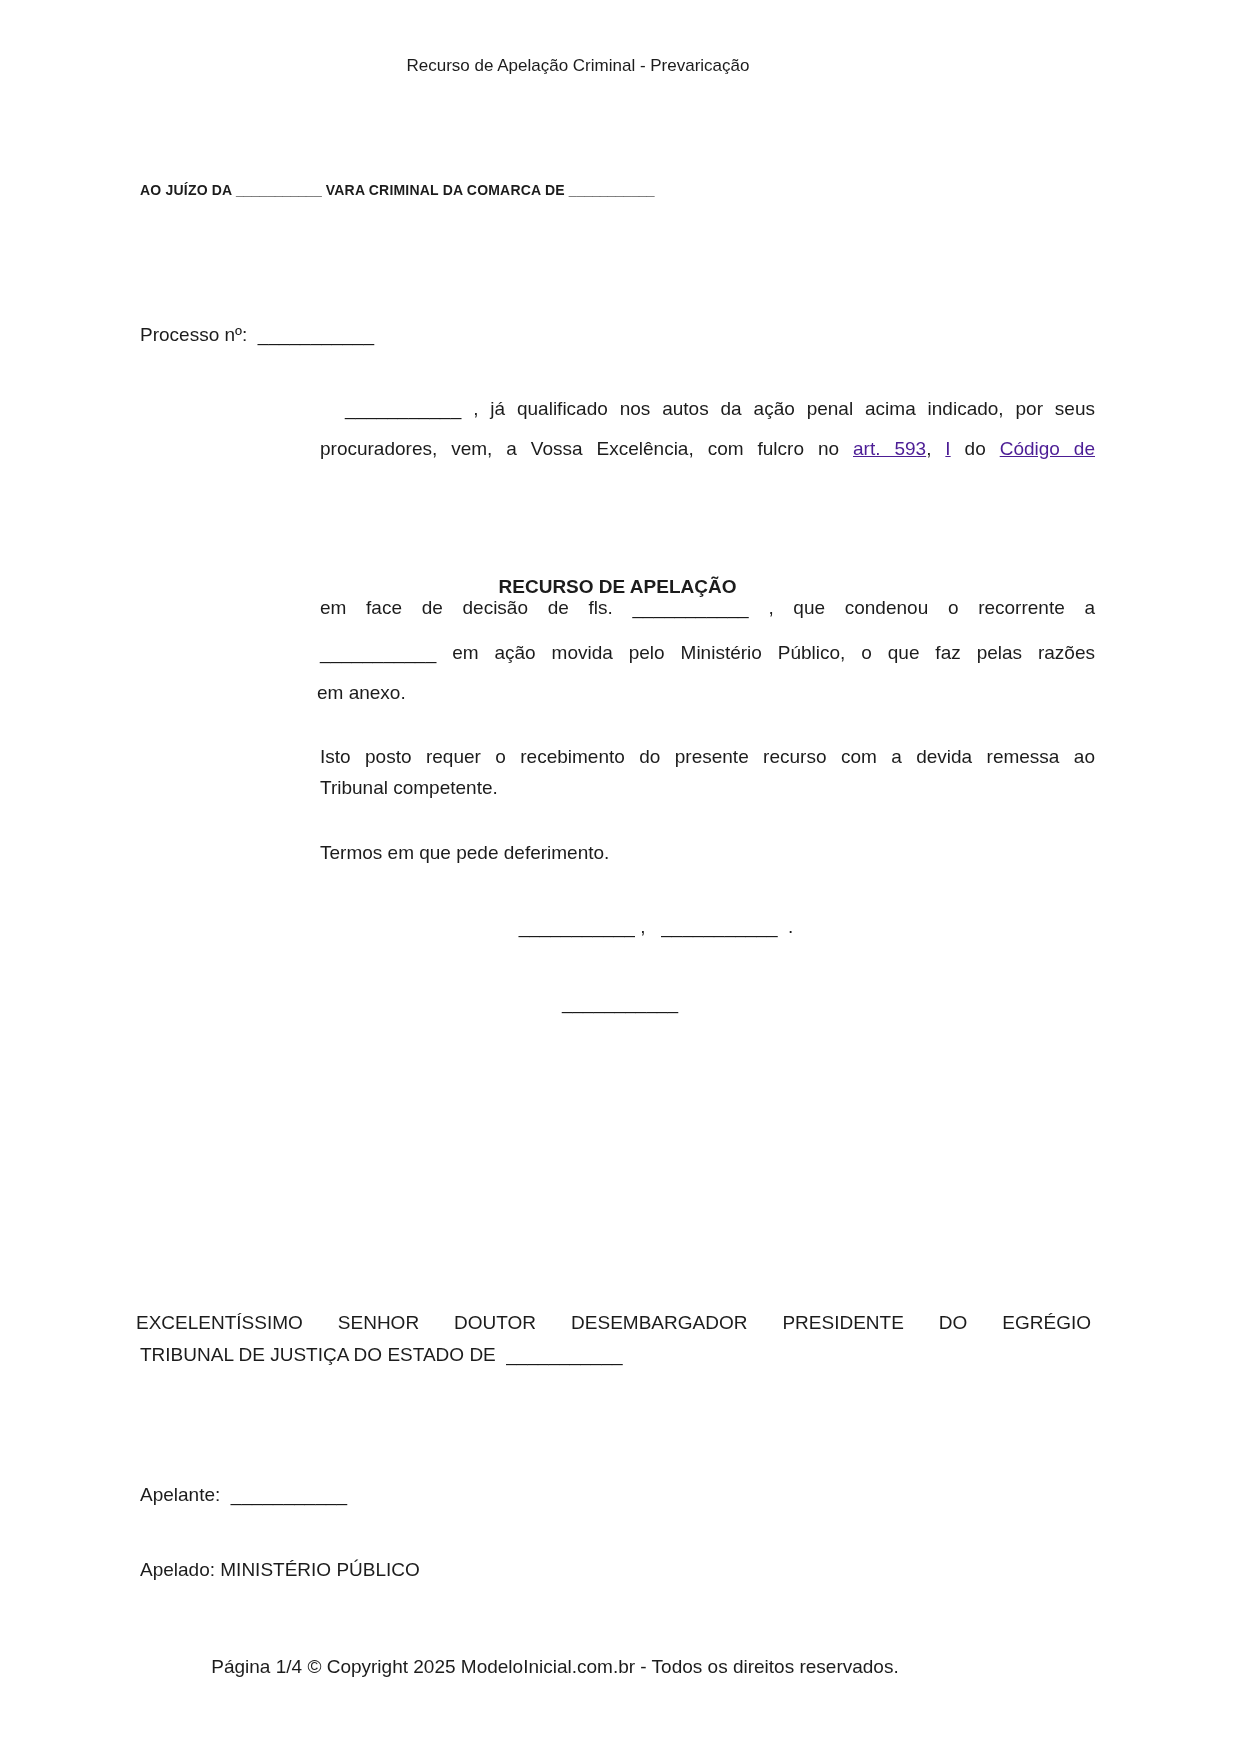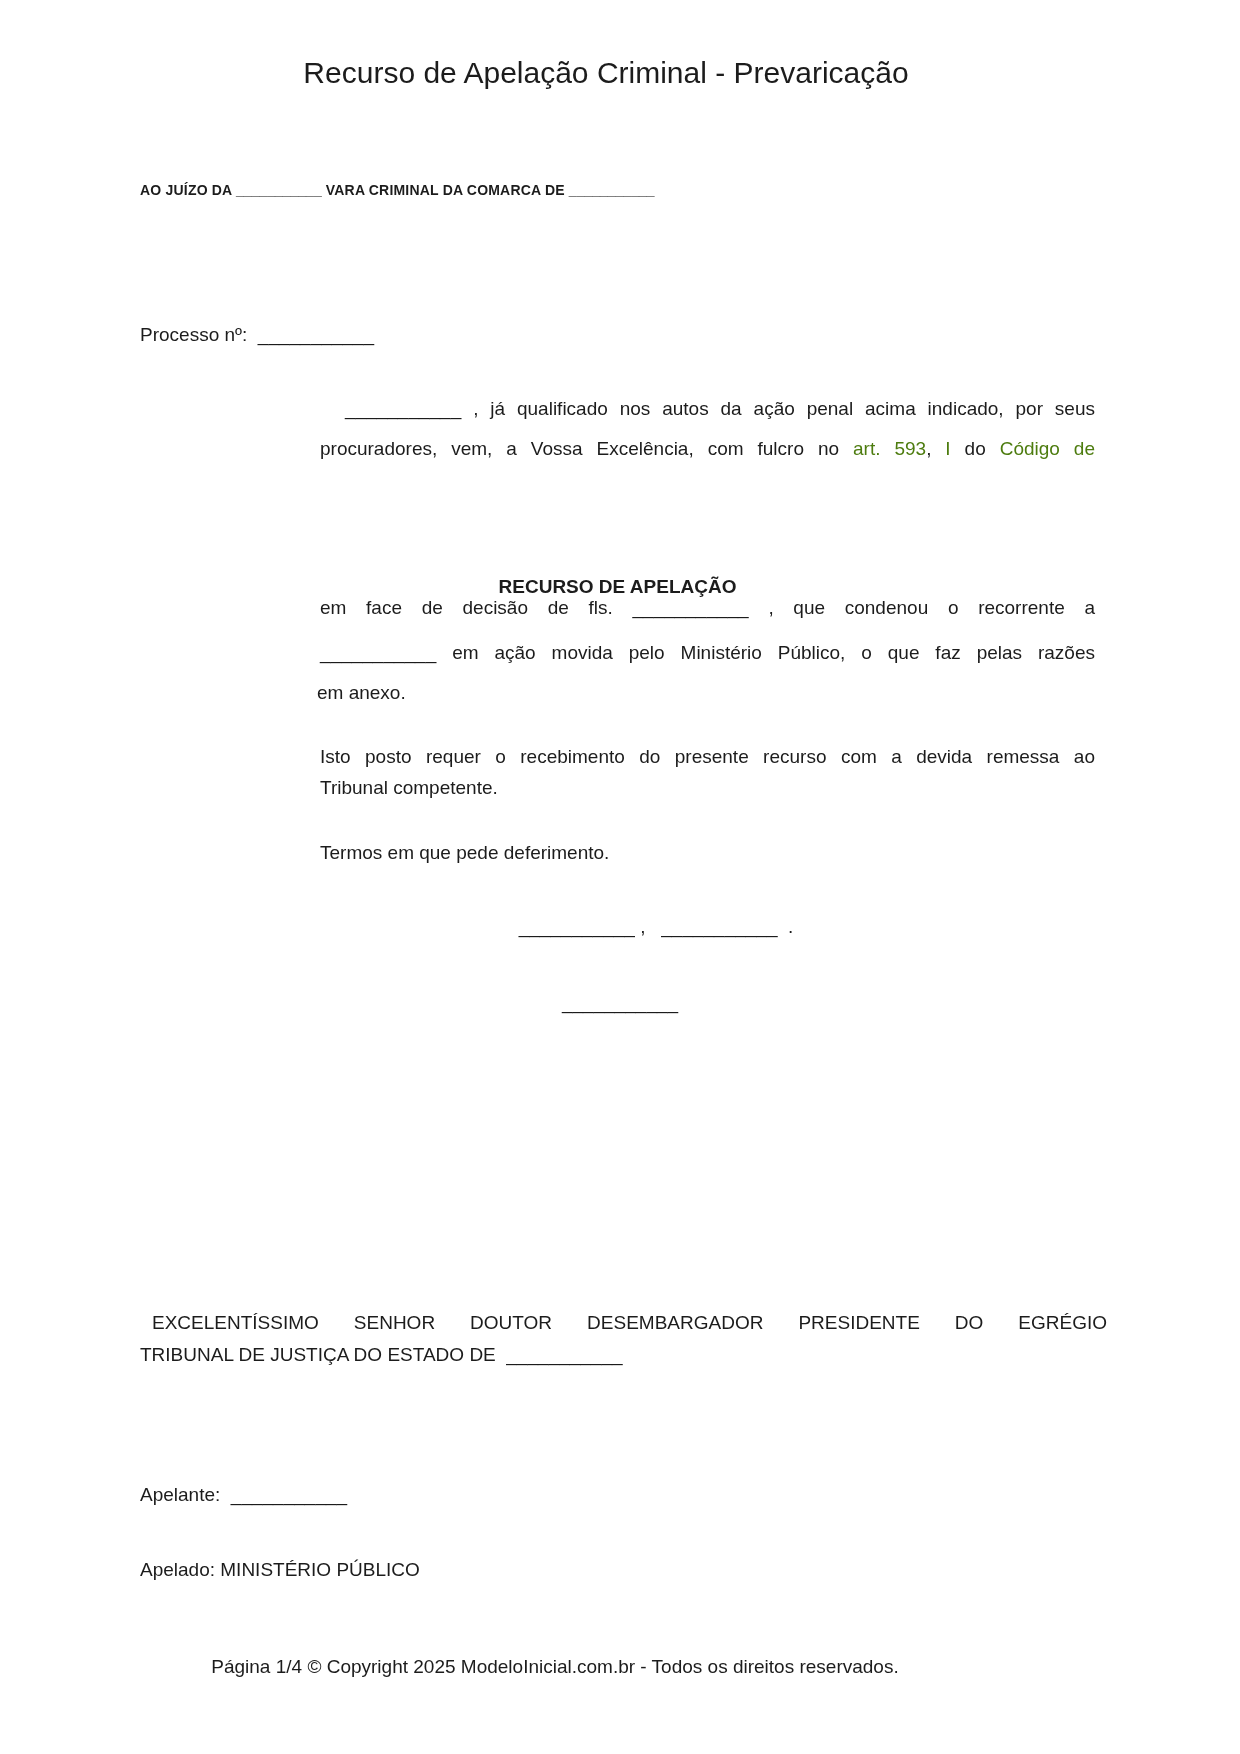--- a/index.html
+++ b/index.html
@@ -12,24 +12,25 @@
     font-size: 19px;
     color: #1c1c1c;
     overflow: hidden;
   }
   .abs { position: absolute; }
   .b { font-weight: bold; }
   .center { text-align: center; }
   .jline { text-align: justify; text-align-last: justify; }
   .pre { white-space: pre; }
   a.doclink {
-    color: #4d7c0f;
+    color: #4c1d95;
+    text-decoration: underline;
     cursor: pointer;
   }
-  .title { font-size: 30px; padding-left: 28px; }
+  .title { font-size: 17px; }
   .addr { font-size: 14px; letter-spacing: 0.2px; }
   .blankchars { letter-spacing: 0; }
 </style>
 </head>
 <body>
 
 <div class="page">
 
   <div class="abs title center" style="top:56px; left:0; width:1156px;">Recurso de Apelação Criminal - Prevaricação</div>
 
@@ -63,21 +64,21 @@
 
   <div class="abs jline" style="top:746px; left:320px; width:775px;">Isto posto requer o recebimento do presente recurso com a devida remessa ao</div>
   <div class="abs" style="top:777px; left:320px; width:775px;">Tribunal competente.</div>
 
   <div class="abs" style="top:842px; left:320px; width:775px;">Termos em que pede deferimento.</div>
 
   <div class="abs center pre" style="top:916px; left:0; width:1216px;margin-left:48px;">___________ ,   ___________  .</div>
 
   <div class="abs center" style="top:992px; left:0; width:1240px;">___________</div>
 
-  <div class="abs jline" style="top:1312px; left:152px; width:955px;">EXCELENTÍSSIMO SENHOR DOUTOR DESEMBARGADOR PRESIDENTE DO EGRÉGIO</div>
+  <div class="abs jline" style="top:1312px; left:136px; width:955px;">EXCELENTÍSSIMO SENHOR DOUTOR DESEMBARGADOR PRESIDENTE DO EGRÉGIO</div>
   <div class="abs" style="top:1344px; left:140px; width:955px;">
     <span class="pre">TRIBUNAL DE JUSTIÇA DO ESTADO DE  </span><span class="blankchars">___________</span>
   </div>
 
   <div class="abs" style="top:1484px; left:140px;">
     <span class="pre">Apelante:  </span><span class="blankchars">___________</span>
   </div>
 
   <div class="abs" style="top:1559px; left:140px;">Apelado: MINISTÉRIO PÚBLICO</div>
 

